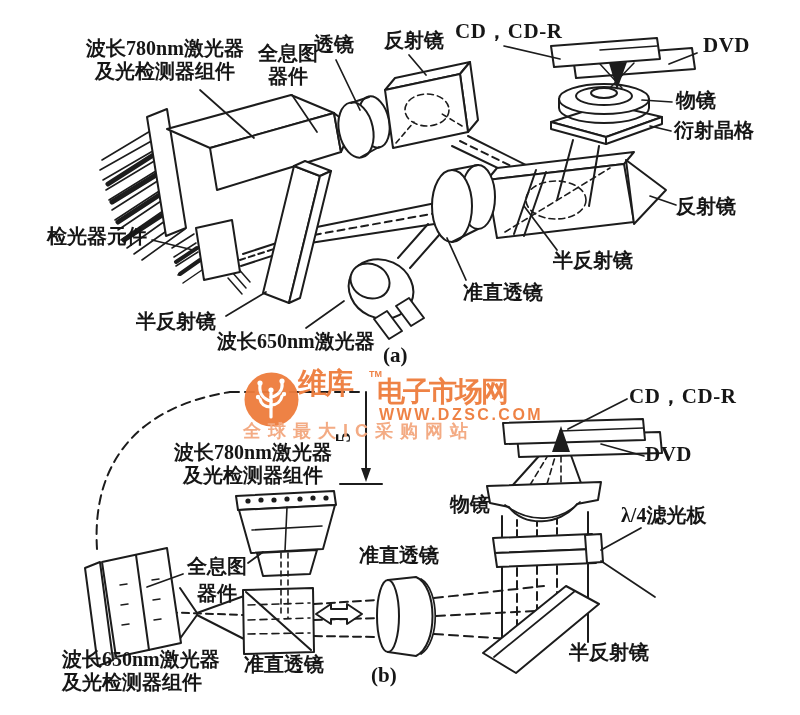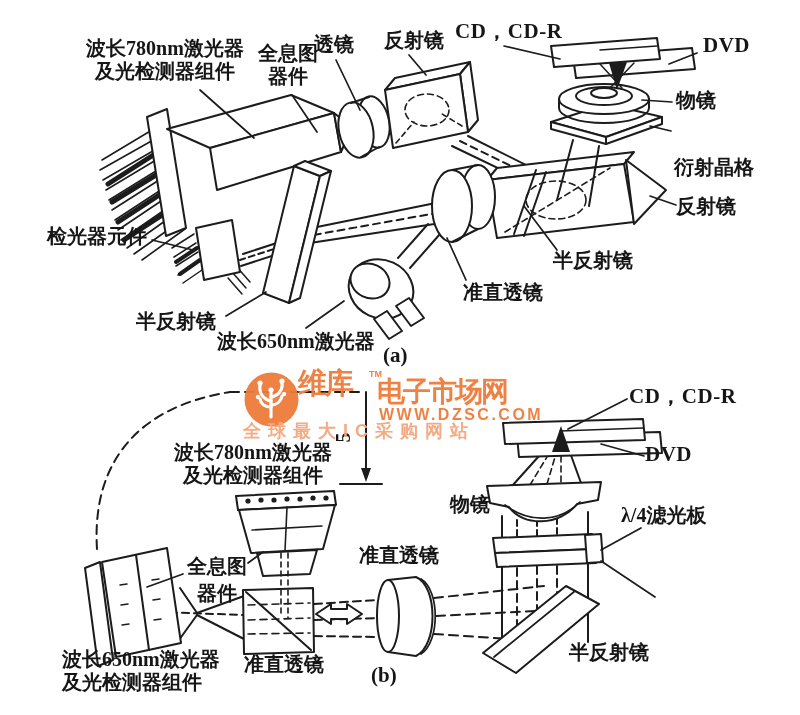--- a/index.html
+++ b/index.html
@@ -307,21 +307,21 @@
 </div>
 <div class="lbl center" style="left:250px;top:42px;width:76px;">
   <div>全息图</div>
   <div>器件</div>
 </div>
 <div class="lbl" style="left:314px;top:33px;">透镜</div>
 <div class="lbl" style="left:384px;top:29px;">反射镜</div>
 <div class="lbl latin" style="left:455px;top:19px;">CD，CD-R</div>
 <div class="lbl latin" style="left:703px;top:33px;">DVD</div>
 <div class="lbl" style="left:676px;top:89px;">物镜</div>
-<div class="lbl" style="left:674px;top:119px;margin-top:37px;">衍射晶格</div>
+<div class="lbl" style="left:674px;top:119px;">衍射晶格</div>
 <div class="lbl" style="left:676px;top:195px;">反射镜</div>
 <div class="lbl" style="left:553px;top:249px;">半反射镜</div>
 <div class="lbl" style="left:463px;top:281px;">准直透镜</div>
 <div class="lbl" style="left:47px;top:225px;">检光器元件</div>
 <div class="lbl" style="left:136px;top:310px;">半反射镜</div>
 <div class="lbl" style="left:217px;top:330px;">波长650nm激光器</div>
 <div class="cap" style="left:383px;top:343px;">(a)</div>
 
 <div class="lbl center" style="left:173px;top:441px;width:160px;">
   <div>波长780nm激光器</div>

